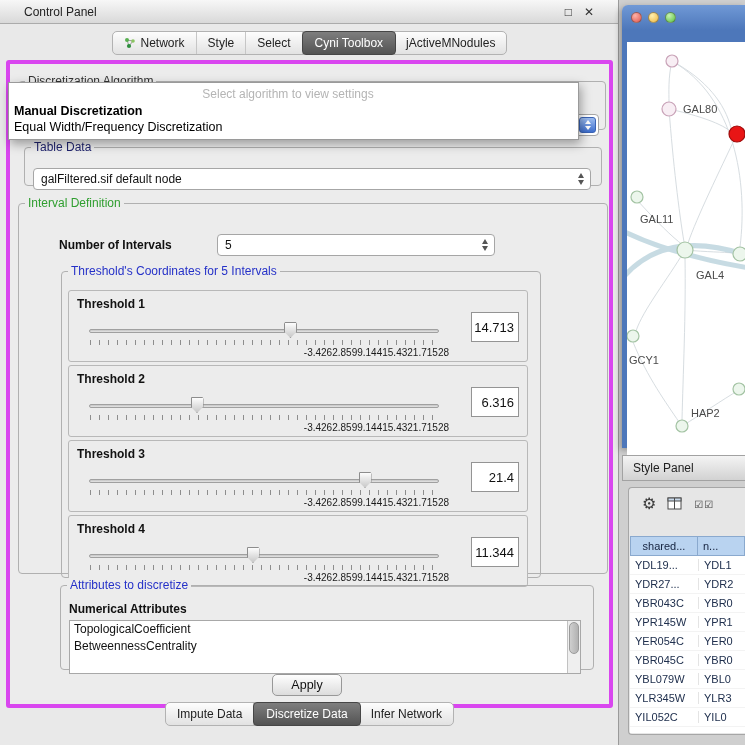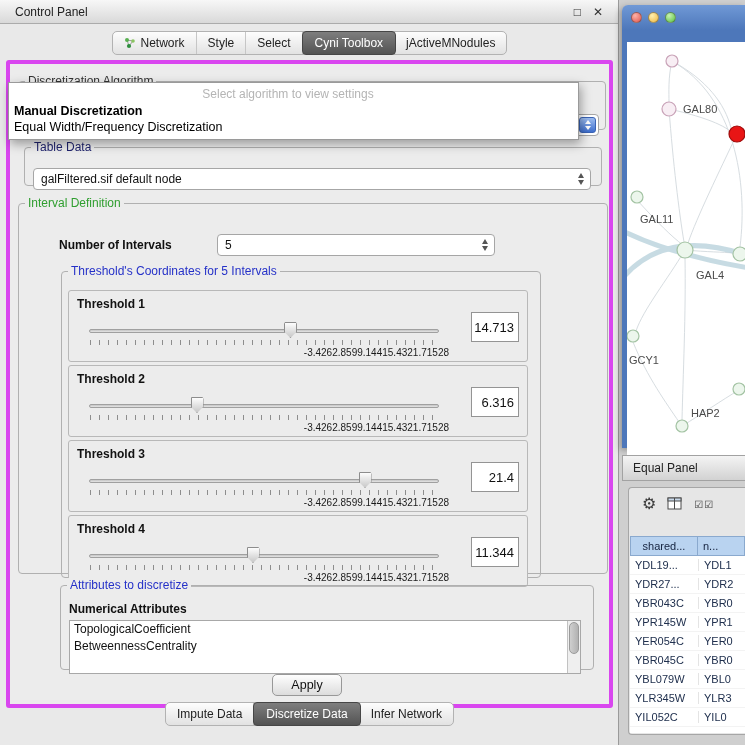--- a/index.html
+++ b/index.html
@@ -9,21 +9,21 @@
     background:#cfcfcf;
     font-family:"Liberation Sans", sans-serif;
     -webkit-font-smoothing:antialiased;
   }
 
   
   .left-window { position:absolute; left:0; top:0; width:619px; height:745px;
     background:#e9e9e9; border-right:1px solid #9a9a9a; }
   .titlebar { height:24px; background:linear-gradient(#f7f7f7,#d9d9d9);
     border-bottom:1px solid #ababab; display:flex; align-items:center;
-    padding:0 15px; font-size:12px; color:#222; }
+    padding:0 24px; font-size:12px; color:#222; }
   .titlebar .spacer { flex:1; }
   .tb-icon { font-size:12px; color:#333; margin-left:12px; line-height:1; }
 
   .tabbar { position:absolute; left:0; width:619px; display:flex; justify-content:center; }
   .tabbar.top { top:31px; }
   .tabbar.bottom { top:702px; z-index:6; }
   .seg { display:flex; height:24px; background:linear-gradient(#fdfdfd,#e2e2e2);
     border:1px solid #b2b2b2; border-radius:5px; }
   .seg-item { display:flex; align-items:center; gap:5px; padding:0 11px;
     font-size:12px; color:#222; border-right:1px solid #c6c6c6; white-space:nowrap; }
@@ -368,21 +368,21 @@
         <text x="13" y="181">GAL11</text>
         <text x="69" y="237">GAL4</text>
         <text x="2" y="322">GCY1</text>
         <text x="64" y="375">HAP2</text>
       </g>
     </svg>
   </div>
 </div>
 
 <div class="tp-bar">
-  <span>Equal Panel</span>
+  <span>Style Panel</span>
 </div>
 
 <div class="table-window">
   <div class="tw-toolbar">
     <span class="ico-gear">⚙</span>
     <svg width="16" height="14" viewBox="0 0 16 14">
       <rect x="1" y="1" width="13" height="11" fill="#ffffff" stroke="#4a4a4a"></rect>
       <rect x="1" y="1" width="13" height="3" fill="#c9d9ea" stroke="#4a4a4a"></rect>
       <line x1="7.5" y1="1" x2="7.5" y2="12" stroke="#4a4a4a"></line>
     </svg>

